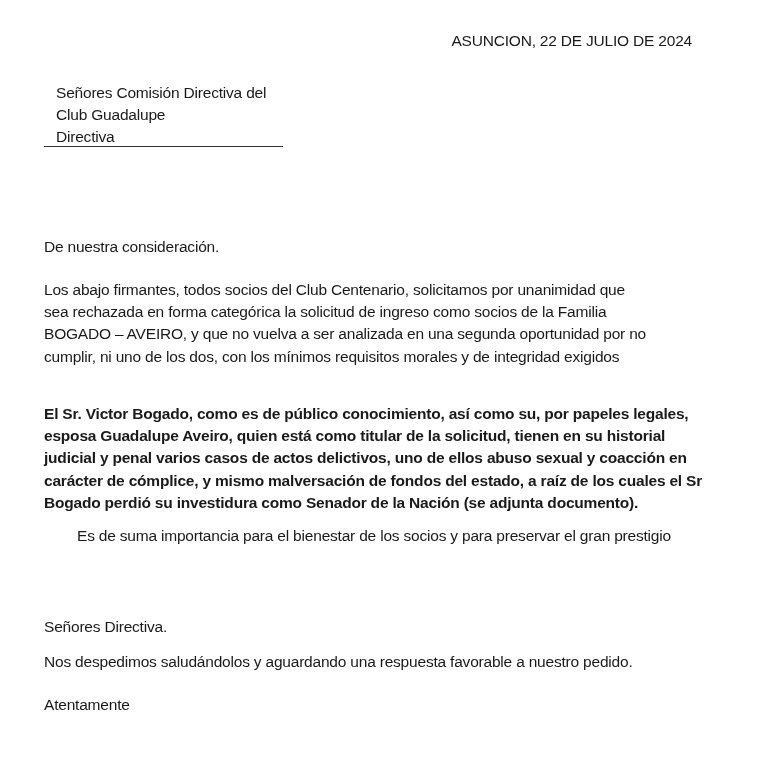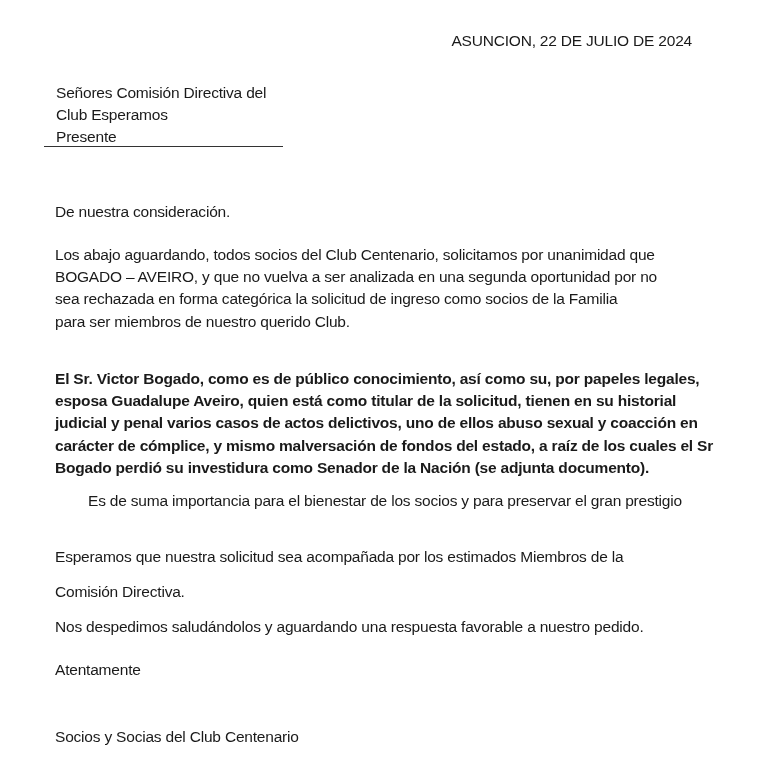--- a/index.html
+++ b/index.html
@@ -37,71 +37,71 @@
     .rule {
       position: absolute;
       top: 146px;
       left: 44px;
       width: 239px;
       height: 0;
       border-top: 1.5px solid #333;
     }
     .block {
       position: absolute;
-      left: 55px;
+      left: 44px;
       width: 660px;
       line-height: 22.2px;
+      margin-top: 35px;
     }
     .greeting { top: 201px; }
     .p1 { top: 244px; }
     .p2 { top: 368px; font-weight: bold; }
     .p3 { top: 490px; text-align: center; }
     .p4a { top: 546px; }
     .p4b { top: 581px; }
     .p5 { top: 616px; }
     .closing { top: 659px; }
     .signature { top: 726px; }
     .line { display: block; white-space: nowrap; }
   </style>
 </head>
 <body>
 
 <div class="page">
   <div class="date">ASUNCION, 22 DE JULIO DE 2024</div>
 
   <div class="recipient">
     <span class="line">Señores Comisión Directiva del</span>
-    <span class="line">Club Esperamos</span>
-    <span class="line">Presente</span>
+    <span class="line">Club Guadalupe</span>
+    <span class="line">Directiva</span>
   </div>
 
   <div class="rule"></div>
 
   <div class="block greeting">De nuestra consideración.</div>
 
   <div class="block p1">
-    <span class="line">Los abajo aguardando, todos socios del Club Centenario, solicitamos por unanimidad que</span>
+    <span class="line">Los abajo firmantes, todos socios del Club Centenario, solicitamos por unanimidad que</span>
+    <span class="line">sea rechazada en forma categórica la solicitud de ingreso como socios de la Familia</span>
     <span class="line">BOGADO – AVEIRO, y que no vuelva a ser analizada en una segunda oportunidad por no</span>
-    <span class="line">sea rechazada en forma categórica la solicitud de ingreso como socios de la Familia</span>
-    <span class="line">para ser miembros de nuestro querido Club.</span>
+    <span class="line">cumplir, ni uno de los dos, con los mínimos requisitos morales y de integridad exigidos</span>
   </div>
 
   <div class="block p2">
     <span class="line">El Sr. Victor Bogado, como es de público conocimiento, así como su, por papeles legales,</span>
     <span class="line">esposa Guadalupe Aveiro, quien está como titular de la solicitud, tienen en su historial</span>
     <span class="line">judicial y penal varios casos de actos delictivos, uno de ellos abuso sexual y coacción en</span>
     <span class="line">carácter de cómplice, y mismo malversación de fondos del estado, a raíz de los cuales el Sr</span>
     <span class="line">Bogado perdió su investidura como Senador de la Nación (se adjunta documento).</span>
   </div>
 
   <div class="block p3">
     <span class="line">Es de suma importancia para el bienestar de los socios y para preservar el gran prestigio</span>
   </div>
 
-  <div class="block p4a">Esperamos que nuestra solicitud sea acompañada por los estimados Miembros de la</div>
-  <div class="block p4b">Comisión Directiva.</div>
+  <div class="block p4b">Señores Directiva.</div>
 
   <div class="block p5">Nos despedimos saludándolos y aguardando una respuesta favorable a nuestro pedido.</div>
 
   <div class="block signature">Socios y Socias del Club Centenario</div>
 
   <div class="block closing">Atentamente</div>
 </div>
 
 </body></html>

